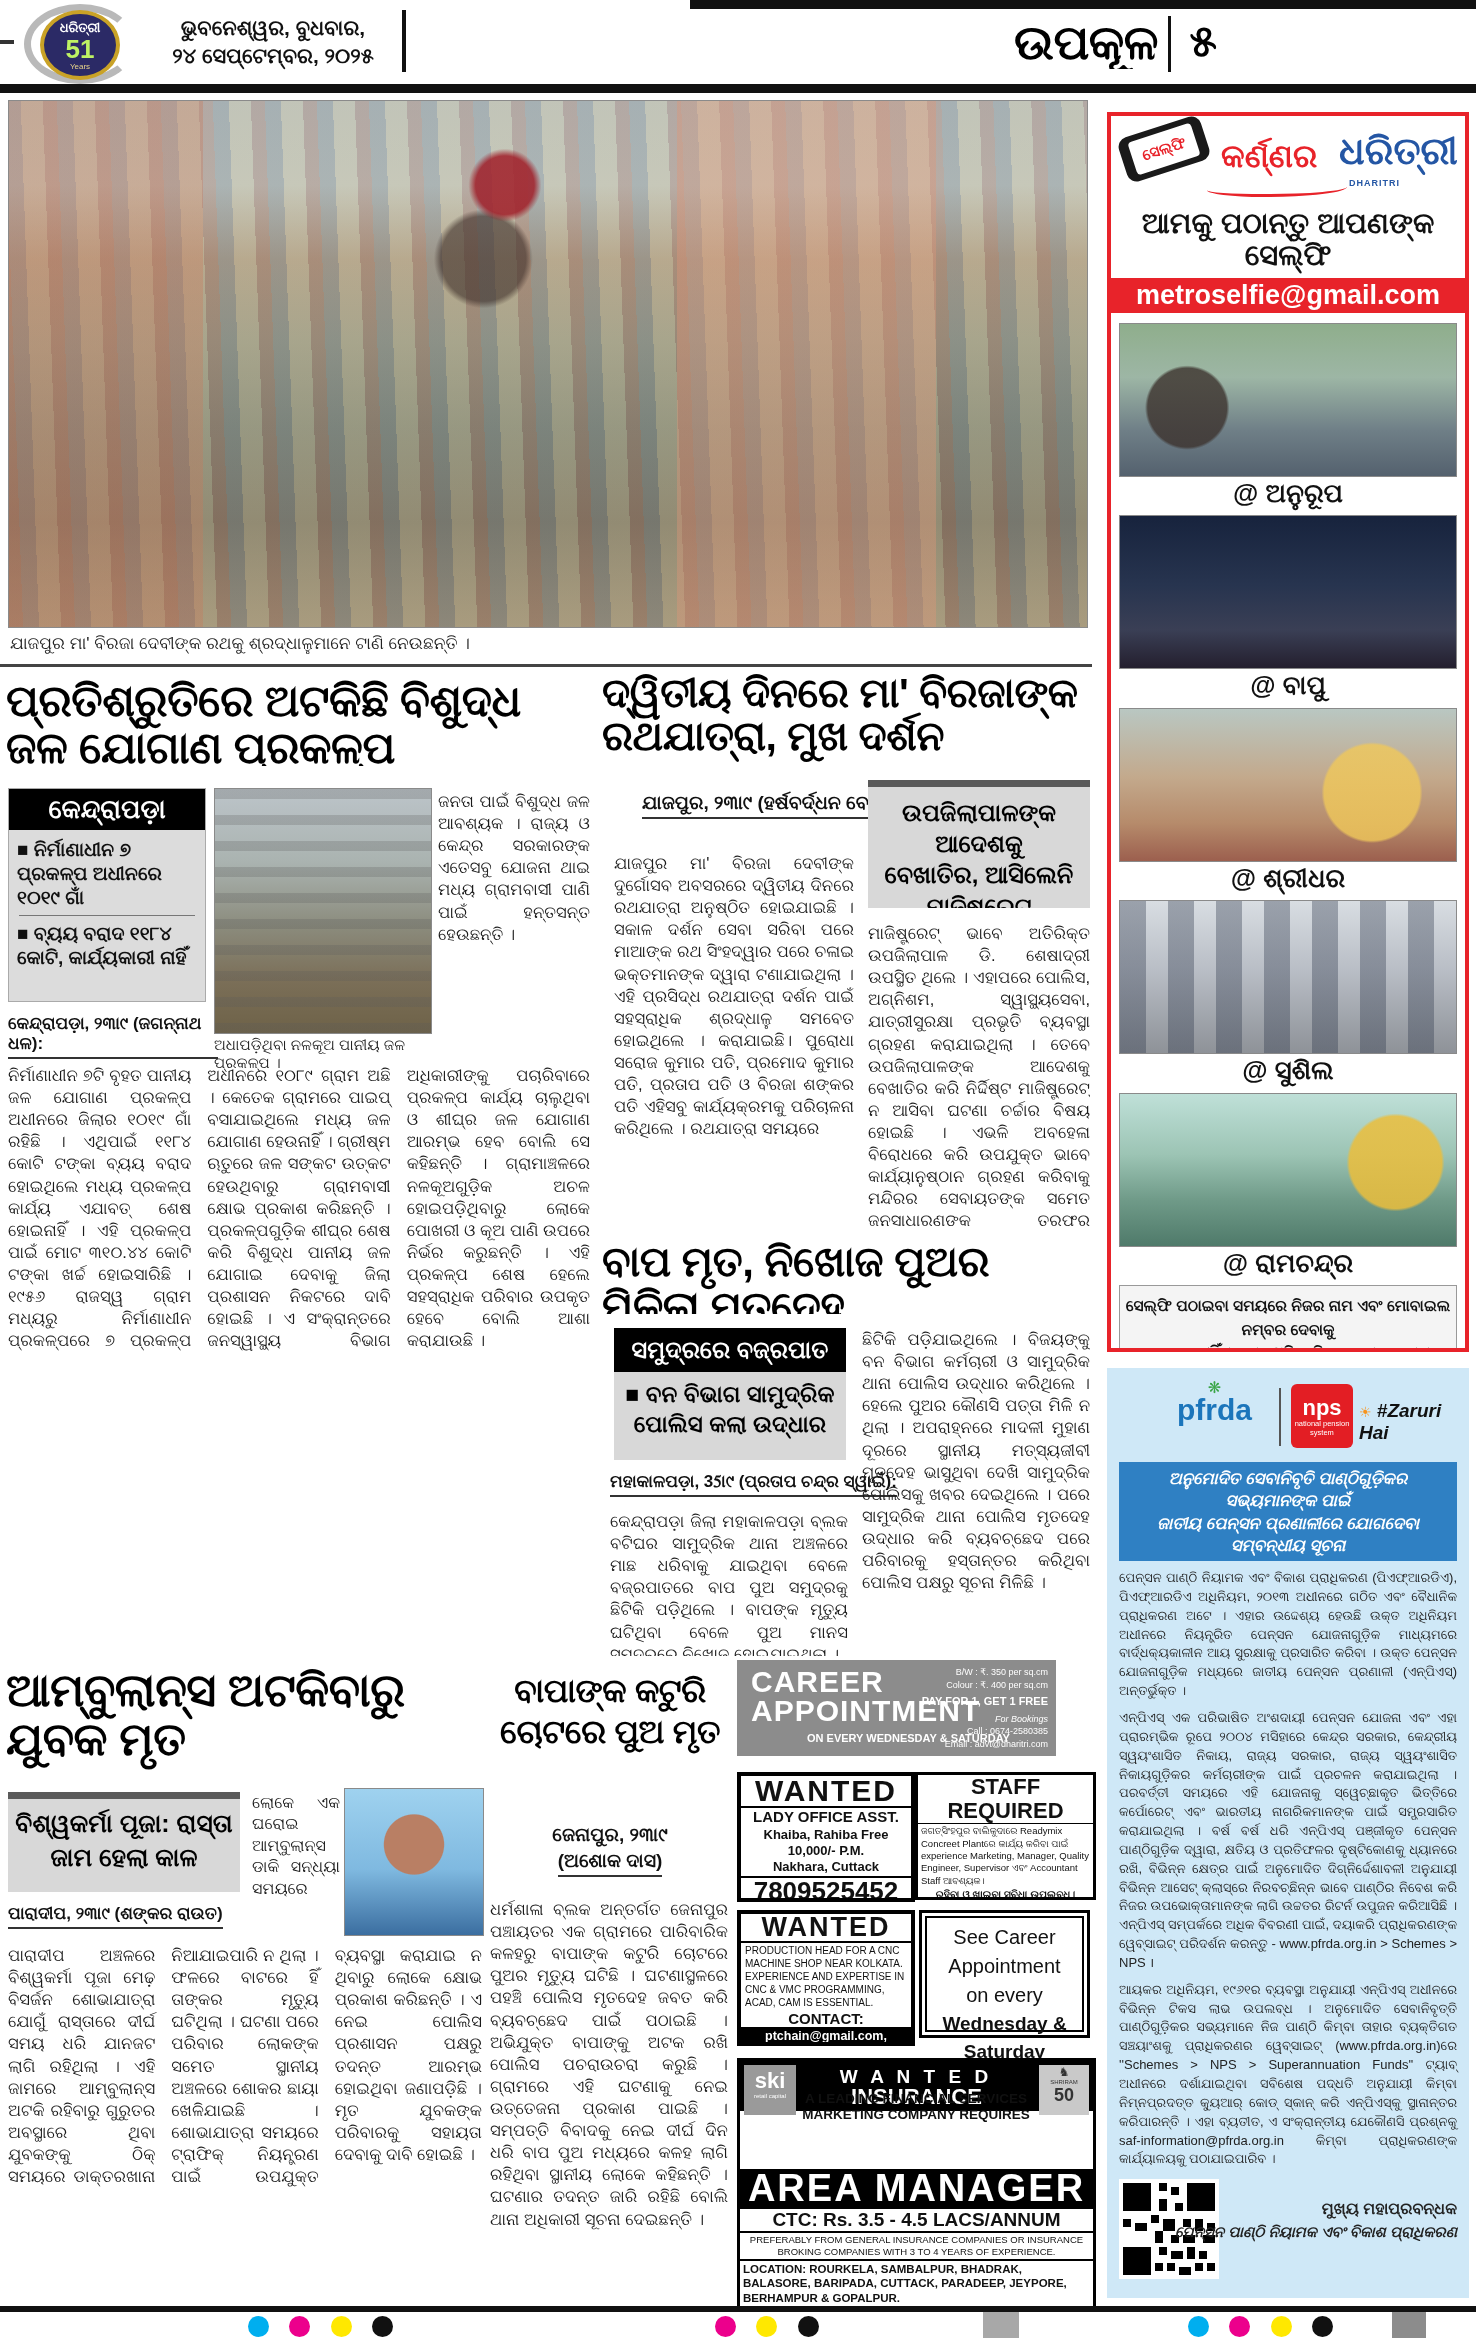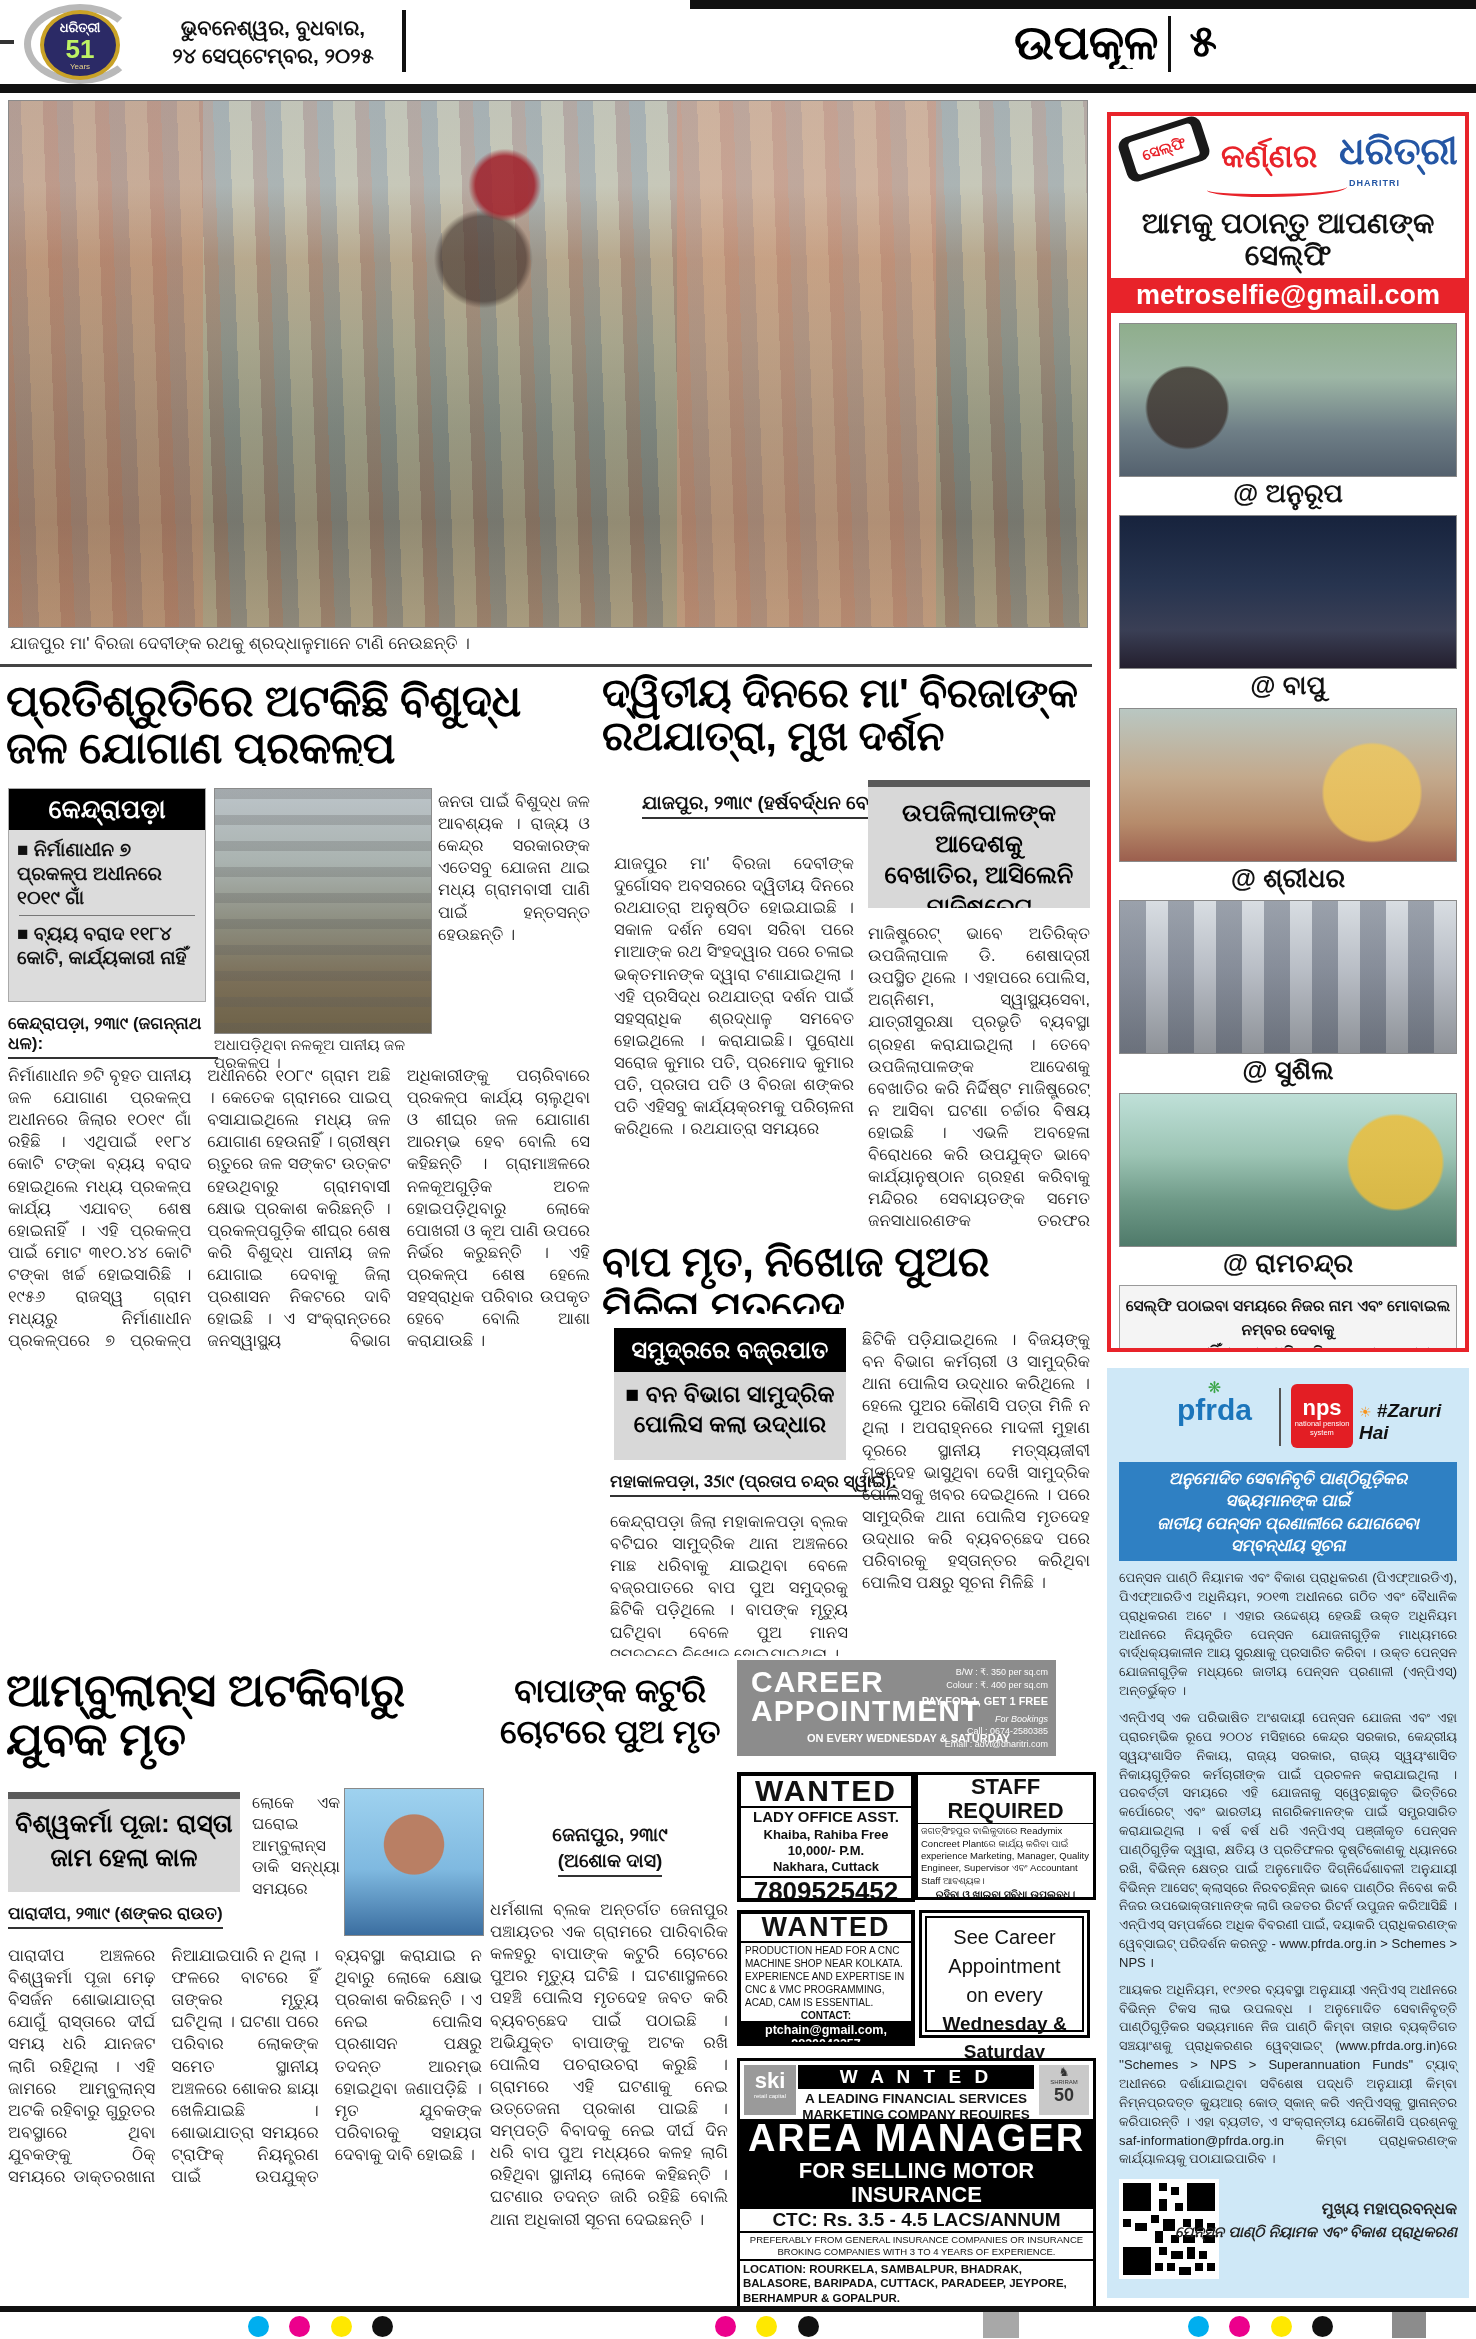--- a/index.html
+++ b/index.html
@@ -179,21 +179,21 @@
 <div class="abs adborder" style="left:915px;top:1772px;width:175px;height:122px;border-width:3px;">
   <div class="ctr" style="font-size:22px;font-weight:bold;line-height:1.1;">STAFF REQUIRED</div>
   <div style="font-size:9.5px;line-height:1.3;padding:1px 3px;border-top:1px solid #000;">ଜଗତ୍‌ସିଂହପୁର ବାଲିକୁଦାରେ Readymix Concreet Plantରେ କାର୍ଯ୍ୟ କରିବା ପାଇଁ experience Marketing, Manager, Quality Engineer, Supervisor ଏବଂ Accountant Staff ଆବଶ୍ୟକ।</div>
   <div class="ctr b" style="font-size:10.5px;">ରହିବା ଓ ଖାଇବା ସୁବିଧା ଉପଲବ୍ଧ।</div>
 
 </div>
 
 <div class="abs adborder" style="left:737px;top:1910px;width:170px;height:128px;border-width:4px;">
   <div class="ctr" style="font-size:27px;font-weight:bold;letter-spacing:2px;line-height:1.0;">WANTED</div>
   <div style="font-size:10px;line-height:1.3;padding:1px 4px;border-top:2px solid #000;">PRODUCTION HEAD FOR A CNC MACHINE SHOP NEAR KOLKATA. EXPERIENCE AND EXPERTISE IN CNC &amp; VMC PROGRAMMING, ACAD, CAM IS ESSENTIAL.</div>
-  <div class="ctr b" style="font-size:10px;">CONTACT:</div>
+  <div class="ctr b" style="font-size:15px;">CONTACT:</div>
   <div class="blackbar" style="font-size:12.5px;padding:2px 0;">ptchain@gmail.com, 9830042357</div>
 </div>
 
 <div class="abs" style="left:919px;top:1910px;width:171px;height:128px;border:3px solid #000;box-shadow:inset 0 0 0 3px #fff,inset 0 0 0 5px #000;background:#fff;text-align:center;font-size:20px;line-height:1.45;padding-top:10px;box-sizing:border-box;">
   <div>See Career</div>
   <div>Appointment</div>
   <div>on every</div>
   <div style="font-weight:bold;font-size:19px;">Wednesday &amp; Saturday</div>
 </div>
 
@@ -205,22 +205,22 @@
   <div class="abs blackbar" style="left:58px;top:4px;width:236px;height:24px;font-size:19px;line-height:24px;letter-spacing:4px;">W A N T E D</div>
   <div class="abs ctr b" style="left:58px;top:30px;width:236px;font-size:13.5px;line-height:1.2;">
     <div>A LEADING FINANCIAL SERVICES</div>
     <div>MARKETING COMPANY REQUIRES</div>
   </div>
   <div class="abs" style="right:4px;top:4px;width:50px;height:50px;background:#c9c9c9;color:#333;text-align:center;">
     <div style="font-size:12px;">♞</div>
     <div style="font-size:6px;">SHRIRAM</div>
     <div style="font-size:18px;font-weight:bold;">50</div>
   </div>
+  <div class="blackbar" style="font-size:22px;line-height:1.1;padding-bottom:2px;">FOR SELLING MOTOR INSURANCE</div>
   <div class="blackbar" style="margin-top:58px;font-size:38px;letter-spacing:2px;line-height:1.05;">AREA MANAGER</div>
-  <div class="blackbar" style="font-size:22px;line-height:1.1;padding-bottom:2px;">FOR SELLING MOTOR INSURANCE</div>
   <div class="ctr b" style="font-size:19px;border-bottom:2px solid #000;">CTC: Rs. 3.5 - 4.5 LACS/ANNUM</div>
   <div class="ctr" style="font-size:9.5px;line-height:1.25;border-bottom:2px solid #000;padding:1px 2px;">PREFERABLY FROM GENERAL INSURANCE COMPANIES OR INSURANCE BROKING COMPANIES WITH 3 TO 4 YEARS OF EXPERIENCE.</div>
   <div class="b" style="font-size:11.5px;line-height:1.25;border-bottom:2px solid #000;padding:1px 3px;">LOCATION: ROURKELA, SAMBALPUR, BHADRAK, BALASORE, BARIPADA, CUTTACK, PARADEEP, JEYPORE, BERHAMPUR &amp; GOPALPUR.</div>
   <div class="blackbar" style="font-size:13.5px;padding:2px 0;">Send your RESUME to ✉ resume@skiretail.in, ☏ 9840335849</div>
 
 </div>
 
 <div class="abs" style="left:1107px;top:112px;width:362px;height:1240px;border:4px solid #e8232a;background:#fff;box-sizing:border-box;overflow:hidden;">
   <div style="position:relative;height:92px;">
     <div style="position:absolute;left:10px;top:10px;width:86px;height:46px;background:#1a1a1a;border-radius:10px;transform:rotate(-18deg);">

